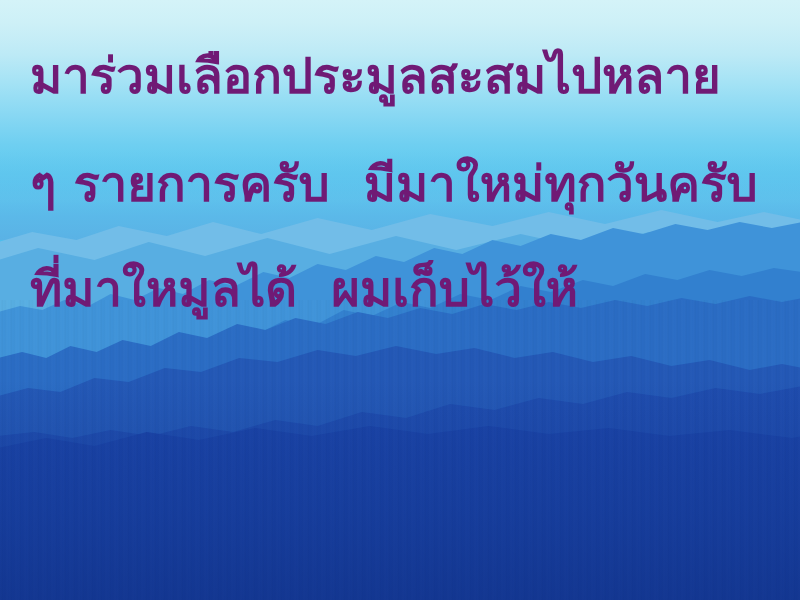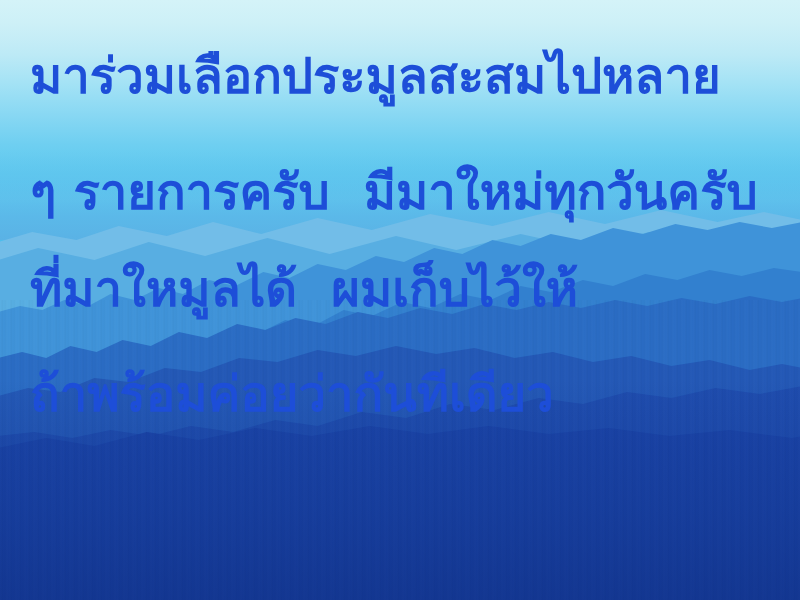--- a/index.html
+++ b/index.html
@@ -92,31 +92,31 @@
   .caption {
     position: absolute;
     inset: 0;
     padding: 0;
   }
 
   .line {
     position: absolute;
     left: 30px;
     right: 10px;
-    color: #1d4ed8;
+    color: #701a75;
     font-weight: 700;
     font-size: 49px;
     line-height: 1.0;
     white-space: pre;
     letter-spacing: 0px;
     text-rendering: optimizeLegibility;
   }
 
   .line-1 { top: 52px; }
-  .line-2 { top: 160px; margin-top: 8px; }
+  .line-2 { top: 160px; }
   .line-3 { top: 265px; }
   .line-4 { top: 370px; }
 </style>
 </head>
 <body>
 
 <div id="banner">
 
   <div class="photo"></div>
   <div class="haze"></div>
@@ -169,16 +169,15 @@
     </svg>
   </div>
 
   <div class="streaks"></div>
   <div class="bottom-shade"></div>
 
   <div class="caption">
     <div class="line line-1">มาร่วมเลือกประมูลสะสมไปหลาย</div>
     <div class="line line-2">ๆ รายการครับ  มีมาใหม่ทุกวันครับ</div>
     <div class="line line-3">ที่มาใหมูลได้  ผมเก็บไว้ให้</div>
-    <div class="line line-4">ถ้าพร้อมค่อยว่ากันทีเดียว</div>
   </div>
 
 </div>
 
 </body></html>

